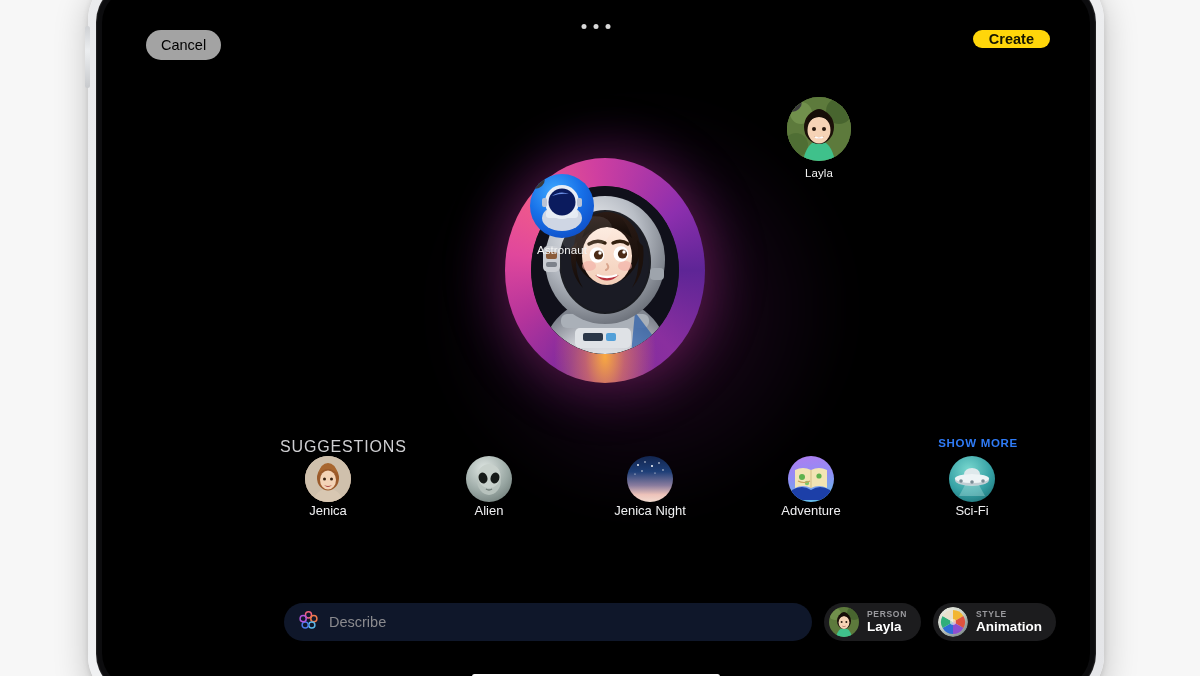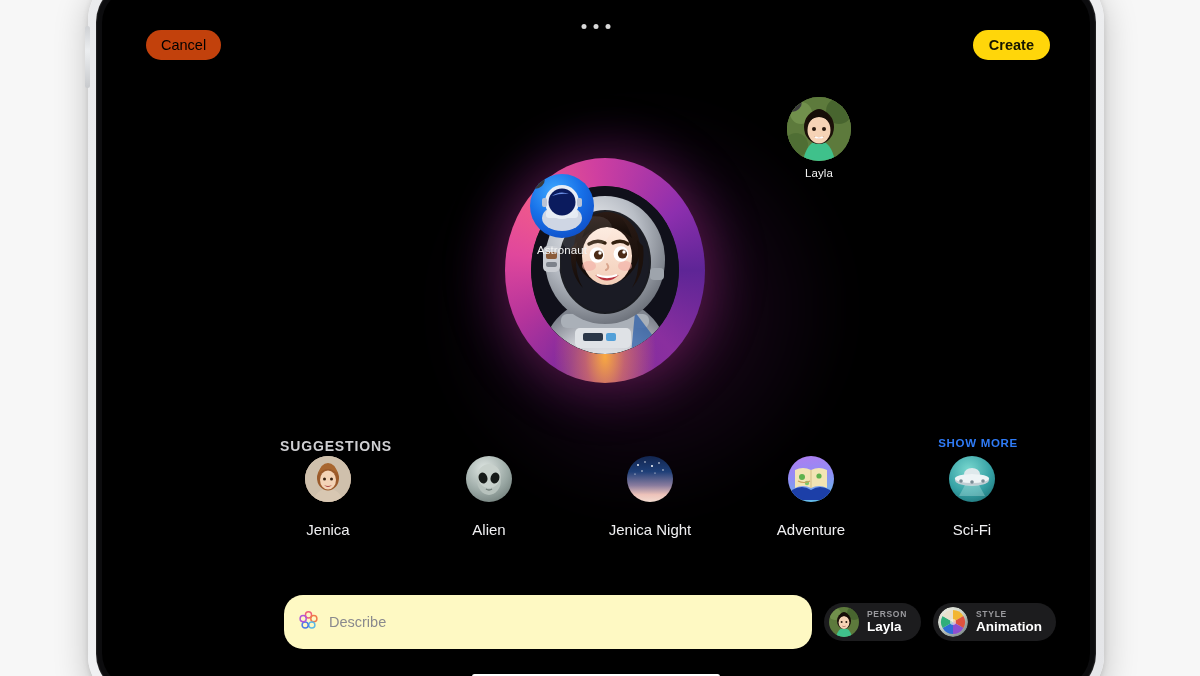--- a/index.html
+++ b/index.html
@@ -83,30 +83,30 @@
     background: #d8d8d8;
   }
   #cancel-button {
     position: absolute;
     left: 44px;
     top: 42px;
     height: 30px;
     padding: 0 15px;
     display: flex; align-items: center;
     border-radius: 15px;
-    background: #c2410c;
+    background: #a3a3a3;
     color: #000;
     font-size: 14.5px;
     cursor: pointer;
   }
   #create-button {
     position: absolute;
     right: 40px;
     top: 42px;
-    height: 30px;
+    height: 18px;
     padding: 0 16px;
     display: flex; align-items: center;
     border-radius: 15px;
     background: #ffd60a;
     color: #161600;
     font-size: 14.5px;
     font-weight: bold;
     cursor: pointer;
   }
 
@@ -209,22 +209,22 @@
     background: radial-gradient(circle at 38% 30%, #7fe7e0 0%, #39b9bc 48%, #0e6f80 100%);
   }
   .grad-layla {
     background: linear-gradient(160deg,#4d6b33,#86a157 45%,#3c5a2a);
   }
 
   
   #suggestions-header {
     position: absolute;
     left: 178px; top: 450px;
-    font-size: 14px;
-    font-weight: bold;
+    font-size: 16px;
+    font-weight: normal;
     letter-spacing: 0.85px;
     color: #cfcfd2;
   }
   #show-more-button {
     position: absolute;
     right: 72px; top: 449px;
     font-size: 11.5px;
     font-weight: bold;
     letter-spacing: 0.7px;
     color: #2f7bf6;
@@ -243,22 +243,22 @@
     cursor: pointer;
   }
   .suggestion-circle {
     position: relative;
     width: 46px; height: 46px;
     margin: 0 auto;
     border-radius: 50%;
     overflow: hidden;
   }
   .suggestion-label {
-    margin-top: 19px;
-    font-size: 15px;
+    margin-top: 1px;
+    font-size: 13px;
     color: #f0f0f2;
     white-space: nowrap;
   }
 
   .grad-jenica     { background: linear-gradient(160deg,#e6d7c6,#c6a98d 55%,#8f6a4e); }
   .grad-alien      { background: radial-gradient(circle at 40% 28%, #dfe6e3, #9aa8a4 55%, #5e6b68); }
   .grad-starry     { background: linear-gradient(180deg,#12254f 0%,#1e3f78 34%,#8a7c9e 64%,#edc3ba 84%,#f3dbd0 100%); }
   .grad-scientist  { background: radial-gradient(circle at 40% 30%, #6fb8b6, #3e8a8e 55%, #1d4f5c); }
   .grad-adventure  { background: linear-gradient(170deg,#b07cf0 0%,#8f8ef5 45%,#5bc3e8 100%); }
   .grad-scifi      { background: radial-gradient(circle at 42% 30%, #79d8cf, #35a0a4 55%, #156066); }
@@ -269,23 +269,23 @@
     left: 0; top: 605px;
     width: 988px;
     height: 58px;
     display: flex;
     align-items: center;
     padding: 0 34px 0 182px;
     gap: 12px;
   }
   #describe-field {
     flex: 1;
-    height: 54px;
+    height: 38px;
     border-radius: 19px;
-    background: #fef9c3;
+    background: #0f172a;
     display: flex;
     align-items: center;
     padding: 0 14px;
     gap: 10px;
     cursor: text;
   }
   #describe-placeholder {
     font-size: 14.5px;
     color: #8a8a8e;
   }

